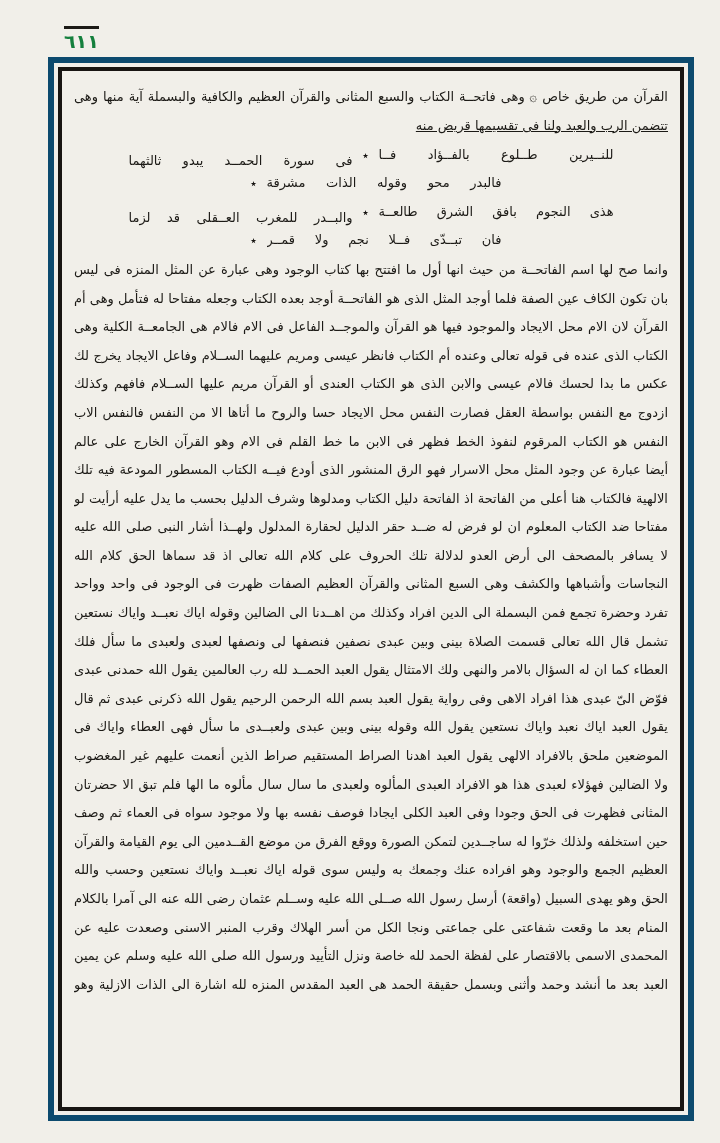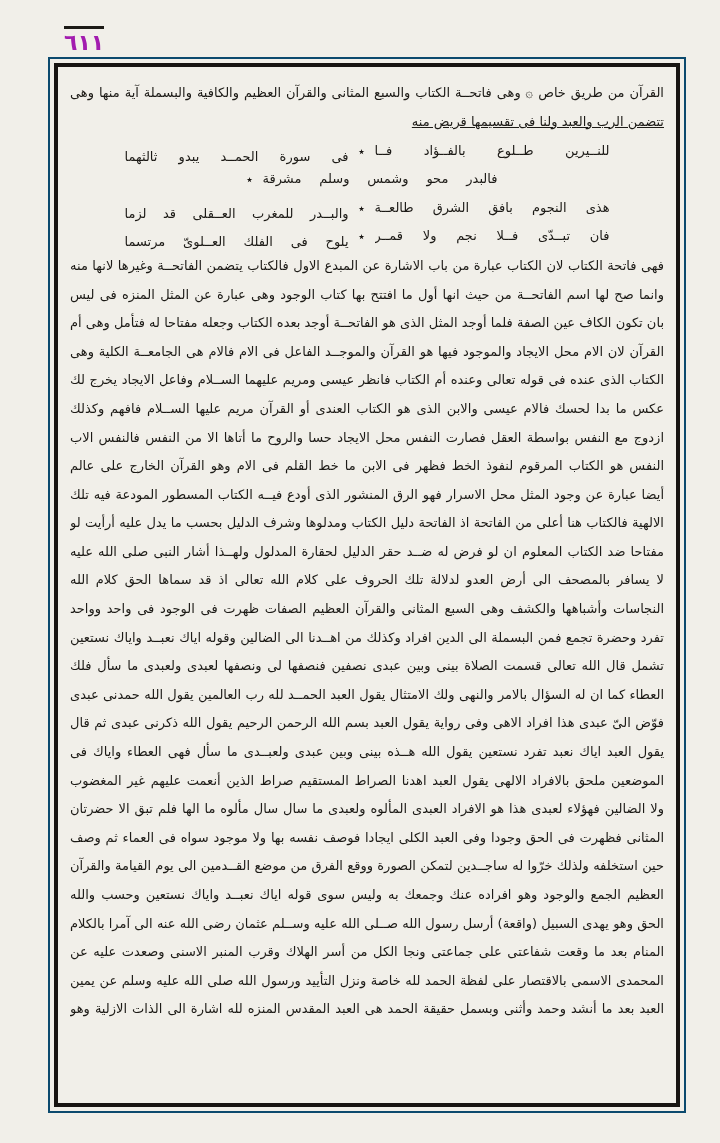--- a/index.html
+++ b/index.html
@@ -4,27 +4,27 @@
 <style>
   html,body{margin:0;padding:0;}
   body{
     width:720px;height:1143px;position:relative;overflow:hidden;
     background:#f1efe9;
     font-family:"DejaVu Sans",sans-serif;
     color:#1c1a16;
   }
   .page-number{
     position:absolute;top:26px;left:64px;
-    font-size:22px;font-weight:bold;letter-spacing:1px;
+    font-size:19px;font-weight:bold;letter-spacing:1px;
     border-top:3px solid #1c1a16;padding-top:1px;
-    color:#a21caf;
+    color:#15803d;
   }
   .frame{
     position:absolute;left:48px;top:57px;width:634px;height:1052px;
-    border:2px solid #0c4a6e;background:transparent;
+    border:6px solid #0c4a6e;background:transparent;
   }
   .frame-inner{
     position:absolute;inset:4px;border:4px solid #181512;
   }
   .content{
     position:absolute;inset:12px 12px 10px 12px;
     direction:rtl;
   }
   .tline{
     font-size:13px;line-height:28.6px;height:28.6px;
@@ -67,58 +67,56 @@
       <div class="poetry">
         <div class="verse">
           <span class="spacer"></span>
           <span class="hemi">للنــيرين طــلوع بالفــؤاد فــا</span>
           <span class="verse-sep">٭</span>
           <span class="hemi left">فى سورة الحمــد يبدو ثالثهما</span>
           <span class="spacer"></span>
         </div>
         <div class="verse">
           <span class="spacer"></span>
-          <span class="hemi">فالبدر محو وشمس وسلم مشرقة</span>
+          <span class="hemi">فالبدر محو وقوله الذات مشرقة</span>
           <span class="verse-sep">٭</span>
           <span class="spacer"></span>
         </div>
         <div class="verse">
           <span class="spacer"></span>
           <span class="hemi">هذى النجوم بافق الشرق طالعــة</span>
           <span class="verse-sep">٭</span>
           <span class="hemi left">والبــدر للمغرب العــقلى قد لزما</span>
           <span class="spacer"></span>
         </div>
         <div class="verse">
           <span class="spacer"></span>
           <span class="hemi">فان تبــدّى فــلا نجم ولا قمــر</span>
           <span class="verse-sep">٭</span>
-          <span class="hemi left">يلوح فى الفلك العــلوىّ مرتسما</span>
           <span class="spacer"></span>
         </div>
       </div>
 
-      <div class="tline">فهى فاتحة الكتاب لان الكتاب عبارة من باب الاشارة عن المبدع الاول فالكتاب يتضمن الفاتحــة وغيرها لانها منه</div>
       <div class="tline">وانما صح لها اسم الفاتحــة من حيث انها أول ما افتتح بها كتاب الوجود وهى عبارة عن المثل المنزه فى ليس كمثله شئ</div>
       <div class="tline">بان تكون الكاف عين الصفة فلما أوجد المثل الذى هو الفاتحــة أوجد بعده الكتاب وجعله مفتاحا له فتأمل وهى أم</div>
       <div class="tline">القرآن لان الام محل الايجاد والموجود فيها هو القرآن والموجــد الفاعل فى الام فالام هى الجامعــة الكلية وهى أم</div>
       <div class="tline">الكتاب الذى عنده فى قوله تعالى وعنده أم الكتاب فانظر عيسى ومريم عليهما الســلام وفاعل الايجاد يخرج لك</div>
       <div class="tline">عكس ما بدا لحسك فالام عيسى والابن الذى هو الكتاب العندى أو القرآن مريم عليها الســلام فافهم وكذلك الروح</div>
       <div class="tline">ازدوج مع النفس بواسطة العقل فصارت النفس محل الايجاد حسا والروح ما أتاها الا من النفس فالنفس الاب فهــذه</div>
       <div class="tline">النفس هو الكتاب المرقوم لنفوذ الخط فظهر فى الابن ما خط القلم فى الام وهو القرآن الخارج على عالم الشــهادة والام</div>
       <div class="tline">أيضا عبارة عن وجود المثل محل الاسرار فهو الرق المنشور الذى أودع فيــه الكتاب المسطور المودعة فيه تلك الاسرار</div>
       <div class="tline">الالهية فالكتاب هنا أعلى من الفاتحة اذ الفاتحة دليل الكتاب ومدلوها وشرف الدليل بحسب ما يدل عليه أرأيت لو كان</div>
       <div class="tline">مفتاحا ضد الكتاب المعلوم ان لو فرض له ضــد حقر الدليل لحقارة المدلول ولهــذا أشار النبى صلى الله عليه وســلم ان</div>
       <div class="tline">لا يسافر بالمصحف الى أرض العدو لدلالة تلك الحروف على كلام الله تعالى اذ قد سماها الحق كلام الله والحروف الذى</div>
       <div class="tline">النجاسات وأشباهها والكشف وهى السبع المثانى والقرآن العظيم الصفات ظهرت فى الوجود فى واحد وواحد حضرة</div>
       <div class="tline">تفرد وحضرة تجمع فمن البسملة الى الدين افراد وكذلك من اهــدنا الى الضالين وقوله اياك نعبــد واياك نستعين</div>
       <div class="tline">تشمل قال الله تعالى قسمت الصلاة بينى وبين عبدى نصفين فنصفها لى ونصفها لعبدى ولعبدى ما سأل فلك السؤال ومنه</div>
       <div class="tline">العطاء كما ان له السؤال بالامر والنهى ولك الامتثال يقول العبد الحمــد لله رب العالمين يقول الله حمدنى عبدى يقول</div>
       <div class="tline">فوّض الىّ عبدى هذا افراد الاهى وفى رواية يقول العبد بسم الله الرحمن الرحيم يقول الله ذكرنى عبدى ثم قال</div>
-      <div class="tline">يقول العبد اياك نعبد تفرد نستعين يقول الله هــذه بينى وبين عبدى ولعبــدى ما سأل فهى العطاء واياك فى</div>
+      <div class="tline">يقول العبد اياك نعبد واياك نستعين يقول الله وقوله بينى وبين عبدى ولعبــدى ما سأل فهى العطاء واياك فى</div>
       <div class="tline">الموضعين ملحق بالافراد الالهى يقول العبد اهدنا الصراط المستقيم صراط الذين أنعمت عليهم غير المغضوب عليهم</div>
       <div class="tline">ولا الضالين فهؤلاء لعبدى هذا هو الافراد العبدى المألوه ولعبدى ما سال سال مألوه ما الها فلم تبق الا حضرتان فصح</div>
       <div class="tline">المثانى فظهرت فى الحق وجودا وفى العبد الكلى ايجادا فوصف نفسه بها ولا موجود سواه فى العماء ثم وصف بها عبــده</div>
       <div class="tline">حين استخلفه ولذلك خرّوا له ساجــدين لتمكن الصورة ووقع الفرق من موضع القــدمين الى يوم القيامة والقرآن</div>
       <div class="tline">العظيم الجمع والوجود وهو افراده عنك وجمعك به وليس سوى قوله اياك نعبــد واياك نستعين وحسب والله يقول</div>
       <div class="tline">الحق وهو يهدى السبيل (واقعة) أرسل رسول الله صــلى الله عليه وســلم عثمان رضى الله عنه الى آمرا بالكلام فى</div>
       <div class="tline">المنام بعد ما وقعت شفاعتى على جماعتى ونجا الكل من أسر الهلاك وقرب المنبر الاسنى وصعدت عليه عن الاذن العالى</div>
       <div class="tline">المحمدى الاسمى بالاقتصار على لفظة الحمد لله خاصة ونزل التأييد ورسول الله صلى الله عليه وسلم عن يمين المنبر قاعد فقال</div>
       <div class="tline">العبد بعد ما أنشد وحمد وأثنى وبسمل حقيقة الحمد هى العبد المقدس المنزه لله اشارة الى الذات الازلية وهو مقام انفصال</div>
 

